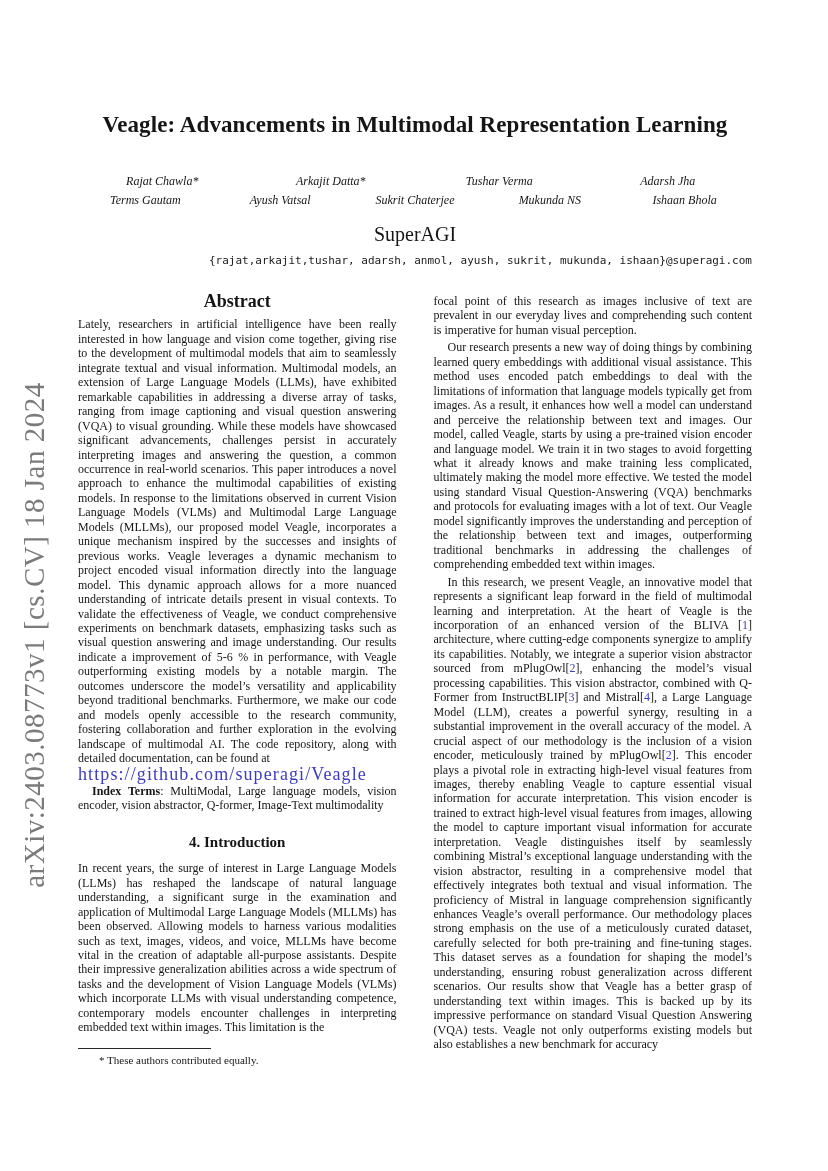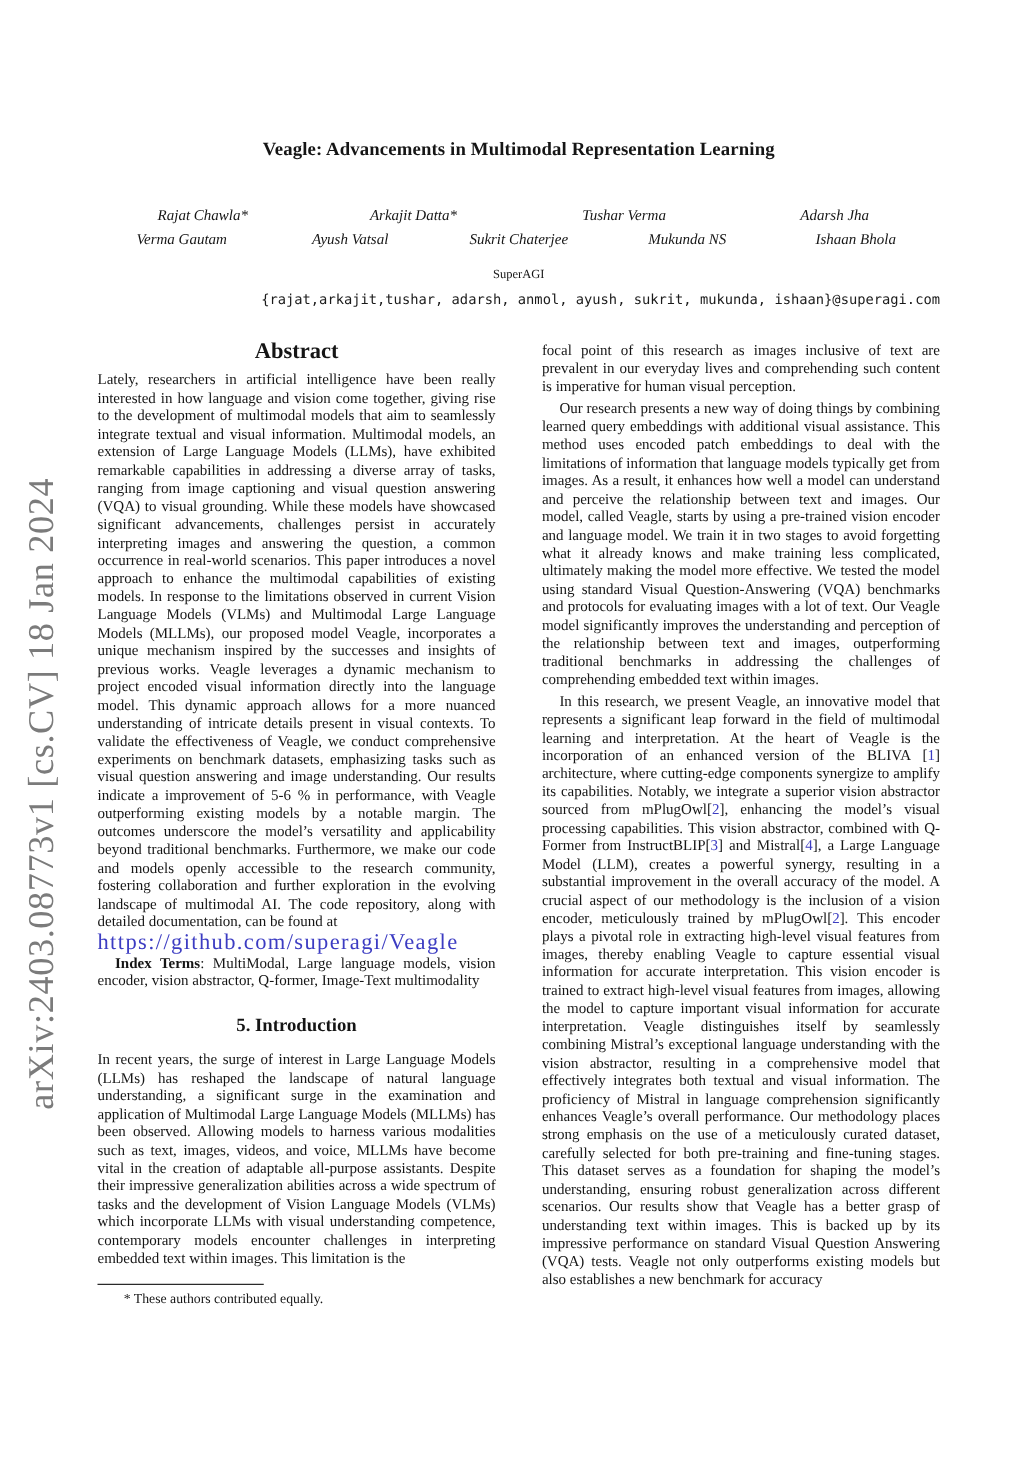--- a/index.html
+++ b/index.html
@@ -25,31 +25,31 @@
   .page {
     position:absolute;
     left:78px; top:0;
     width:674px;
   }
 
   .title {
     margin-top:112px;
     text-align:center;
     font-weight:bold;
-    font-size:15px;
+    font-size:23px;
     letter-spacing:0.1px;
   }
 
   .authors { margin-top:36px; font-style:italic; font-size:12px; }
   .authors .row { display:flex; }
   .authors .row + .row { margin-top:4px; }
   .authors .row1 > span { width:25%; text-align:center; }
   .authors .row2 > span { width:20%; text-align:center; }
 
-  .affiliation { margin-top:15px; text-align:center; font-size:10px; }
+  .affiliation { margin-top:15px; text-align:center; font-size:20px; }
 
   .emails {
     margin-top:8px;
     text-align:right;
     font-family:"DejaVu Sans Mono", monospace;
     font-size:11px;
     color:#1a1a1a;
   }
 
   .columns { display:flex; gap:37px; margin-top:27px; }
@@ -112,41 +112,41 @@
   <h1 class="title">Veagle: Advancements in Multimodal Representation Learning</h1>
 
   <div class="authors">
     <div class="row row1">
       <span>Rajat Chawla*</span>
       <span>Arkajit Datta*</span>
       <span>Tushar Verma</span>
       <span>Adarsh Jha</span>
     </div>
     <div class="row row2">
-      <span>Verma Gautam</span>
+      <span>Terms Gautam</span>
       <span>Ayush Vatsal</span>
       <span>Sukrit Chaterjee</span>
       <span>Mukunda NS</span>
       <span>Ishaan Bhola</span>
     </div>
   </div>
 
   <div class="affiliation">SuperAGI</div>
 
   <div class="emails">{rajat,arkajit,tushar, adarsh, anmol, ayush, sukrit, mukunda, ishaan}@superagi.com</div>
 
   <div class="columns">
 
     <div class="col">
       <div class="abstract-heading">Abstract</div>
       <div class="para">Lately, researchers in artificial intelligence have been really interested in how language and vision come together, giving rise to the development of multimodal models that aim to seamlessly integrate textual and visual information. Multimodal models, an extension of Large Language Models (LLMs), have exhibited remarkable capabilities in addressing a diverse array of tasks, ranging from image captioning and visual question answering (VQA) to visual grounding. While these models have showcased significant advancements, challenges persist in accurately interpreting images and answering the question, a common occurrence in real-world scenarios. This paper introduces a novel approach to enhance the multimodal capabilities of existing models. In response to the limitations observed in current Vision Language Models (VLMs) and Multimodal Large Language Models (MLLMs), our proposed model Veagle, incorporates a unique mechanism inspired by the successes and insights of previous works. Veagle leverages a dynamic mechanism to project encoded visual information directly into the language model. This dynamic approach allows for a more nuanced understanding of intricate details present in visual contexts. To validate the effectiveness of Veagle, we conduct comprehensive experiments on benchmark datasets, emphasizing tasks such as visual question answering and image understanding. Our results indicate a improvement of 5-6 % in performance, with Veagle outperforming existing models by a notable margin. The outcomes underscore the model’s versatility and applicability beyond traditional benchmarks. Furthermore, we make our code and models openly accessible to the research community, fostering collaboration and further exploration in the evolving landscape of multimodal AI. The code repository, along with detailed documentation, can be found at</div>
       <a class="repo-link" href="#">https://github.com/superagi/Veagle</a>
       <div class="index-terms"><b>Index Terms</b><span>: MultiModal, Large language models, vision encoder, vision abstractor, Q-former, Image-Text multimodality</span></div>
 
-      <div class="section-heading">5.  Introduction</div>
+      <div class="section-heading">4.  Introduction</div>
       <div class="para">In recent years, the surge of interest in Large Language Models (LLMs) has reshaped the landscape of natural language understanding, a significant surge in the examination and application of Multimodal Large Language Models (MLLMs) has been observed. Allowing models to harness various modalities such as text, images, videos, and voice, MLLMs have become vital in the creation of adaptable all-purpose assistants. Despite their impressive generalization abilities across a wide spectrum of tasks and the development of Vision Language Models (VLMs) which incorporate LLMs with visual understanding competence, contemporary models encounter challenges in interpreting embedded text within images. This limitation is the</div>
 
       <div class="footnote">
         <hr class="footnote-rule">
         <div class="footnote-text">* These authors contributed equally.</div>
       </div>
     </div>
 
     <div class="col">
       <div class="para">focal point of this research as images inclusive of text are prevalent in our everyday lives and comprehending such content is imperative for human visual perception.</div>

